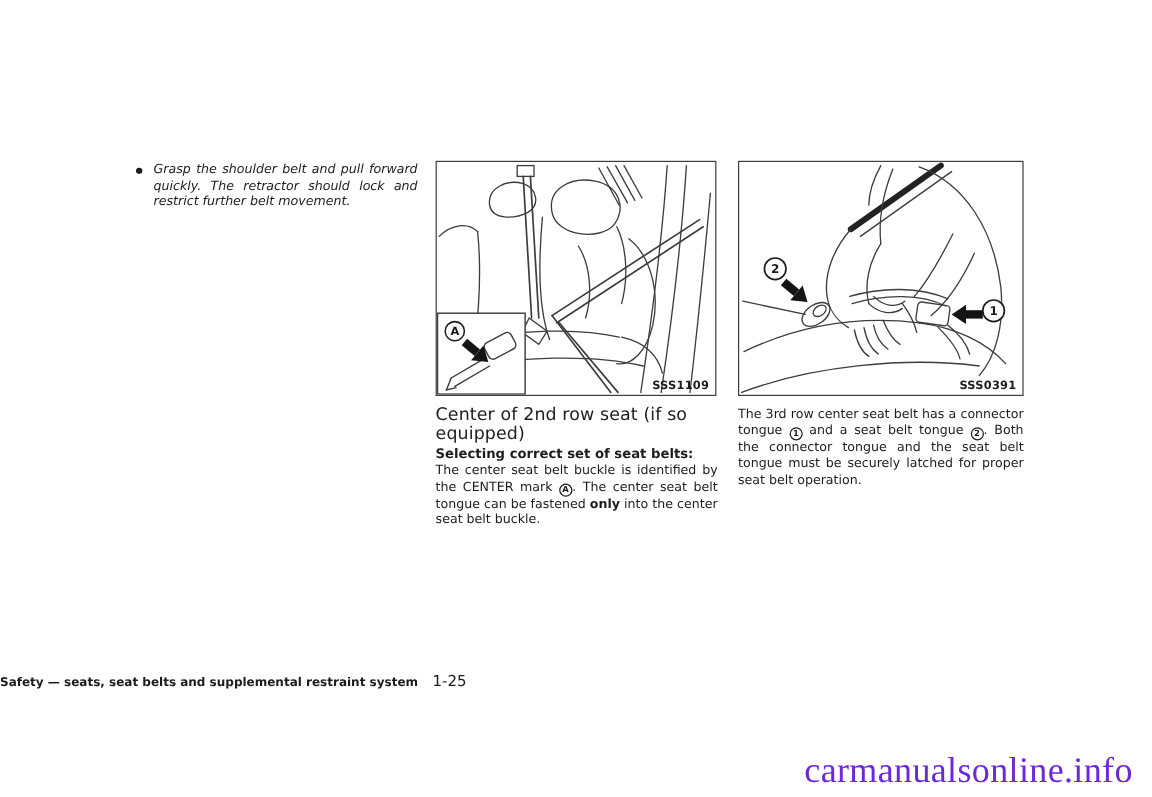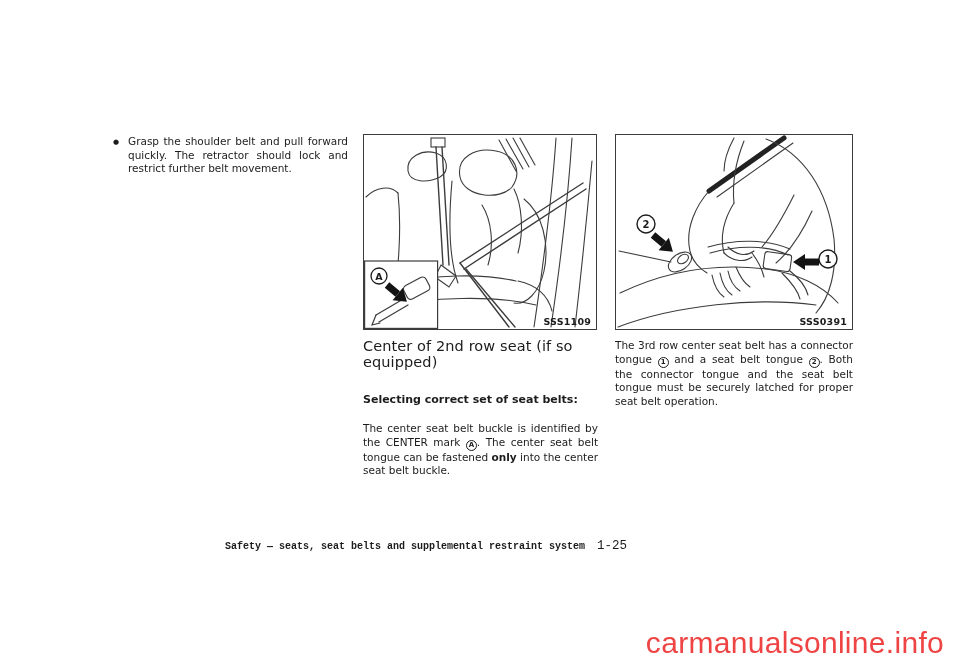--- a/index.html
+++ b/index.html
@@ -14,31 +14,31 @@
     color: #1c1c1c;
   }
 
   
   .col-left {
     position: absolute; left: 110px; top: 135px; width: 238px;
     font-size: 10.5px; line-height: 13.7px;
   }
   .bullet-row { display: flex; }
   .bullet-cell { flex: 0 0 18px; font-size: 7px; line-height: 13.7px; padding-top: 1px; padding-left: 3px; }
-  .bullet-text { flex: 1; text-align: justify; }
+  .bullet-text { flex: 1; text-align: justify; font-style: italic; }
   .para { text-align: justify; }
 
   .col-mid   { position: absolute; left: 363px; top: 339px; width: 235px; }
   .col-right { position: absolute; left: 615px; top: 339px; width: 238px; }
 
   .section-heading {
     font-size: 14.5px; font-weight: 400; line-height: 15.5px;
-    letter-spacing: 0.1px; margin-bottom: 23px;
-  }
-  .lead-bold { font-size: 11px; font-weight: bold; margin-bottom: 16px; }
+    letter-spacing: 0.1px; margin-bottom: 2px;
+  }
+  .lead-bold { font-size: 11px; font-weight: bold; margin-bottom: 1px; }
   .body-text { font-size: 10.5px; line-height: 13.7px; text-align: justify; }
   .bold-inline { font-weight: bold; }
 
   .marker-circle {
     display: inline-flex; align-items: center; justify-content: center;
     width: 11px; height: 11px; border: 1px solid #1c1c1c; border-radius: 50%;
     font-size: 7px; font-weight: bold; line-height: 1; vertical-align: -1px;
     background: #fff;
   }
 
@@ -50,30 +50,30 @@
   #figure-1 { left: 363px; width: 234px; }
   #figure-2 { left: 615px; width: 238px; }
   .figure svg { display: block; width: 100%; height: 100%; }
   .fig-caption {
     position: absolute; right: 5px; bottom: 2px;
     font-size: 9.5px; font-weight: bold; letter-spacing: 0.2px;
   }
 
   
   .footer {
-    position: absolute; left: 0; top: 536px; width: 852px;
-    text-align: center; white-space: nowrap; font-family: Liberation Mono, monospace;
+    position: absolute; left: 0; top: 557px; width: 852px;
+    text-align: left; white-space: nowrap;
   }
   .footer-title { font-size: 10px; font-weight: bold; }
   .footer-page  { font-size: 12.5px; font-weight: 500; margin-left: 12px; }
 
   .watermark {
     position: absolute; right: 16px; top: 626px;
-    font-family: Liberation Sans, sans-serif;
-    font-size: 30px; color: #ef4444; letter-spacing: 0.3px;
+    font-family: Liberation Serif, serif;
+    font-size: 30px; color: #6d28d9; letter-spacing: 0.3px;
   }
 </style>
 </head>
 <body>
 
 <div class="page">
 
   <div class="col-left">
     <div class="bullet-row">
       <div class="bullet-cell">●</div>

